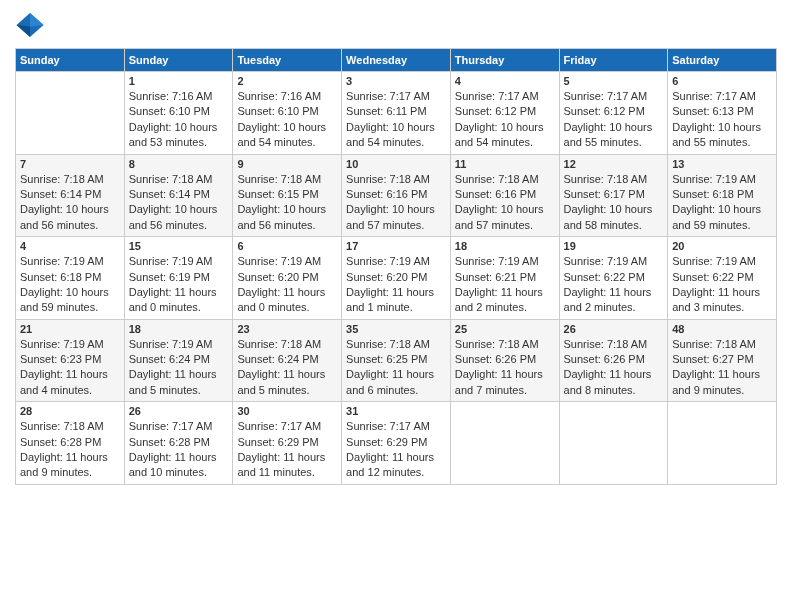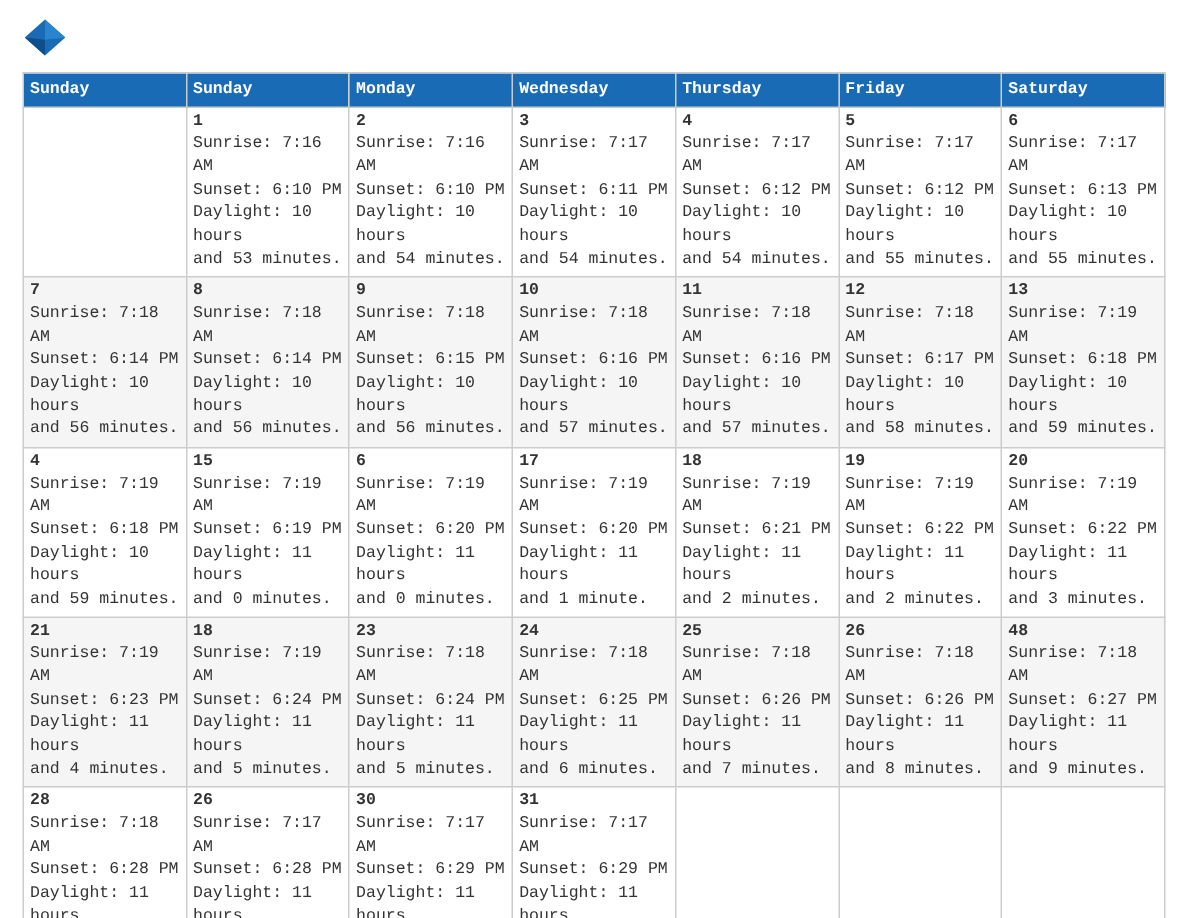--- a/index.html
+++ b/index.html
@@ -7,21 +7,20 @@
       width: 792px;
       height: 612px;
       font-family: Arial, sans-serif;
       background: #fff;
       overflow: hidden;
     }
     .container {
       width: 792px;
       height: 612px;
       padding: 10px 15px;
-      font-family: Liberation Mono, monospace;
     }
     .header {
       display: flex;
       justify-content: space-between;
       align-items: flex-start;
       margin-bottom: 8px;
     }
     .logo {
       display: flex;
       align-items: center;
@@ -108,21 +107,21 @@
       <div class="month-title"></div>
       <div class="location"></div>
     </div>
   </div>
 
   <table>
     <thead>
       <tr>
       <th>Sunday</th>
           <th>Sunday</th>
-          <th>Monday</th>
+          <th>Tuesday</th>
           <th>Wednesday</th>
           <th>Thursday</th>
           <th>Friday</th>
           <th>Saturday</th>
         </tr>
     </thead>
     <tbody id="calendar-body">
     <tr>
           <td class="empty"></td>
           <td>
@@ -286,21 +285,21 @@
 and 5 minutes.</div>
           </td>
           <td>
             <span class="day-num">23</span>
             <div class="day-info" style="white-space: pre-line;">Sunrise: 7:18 AM
 Sunset: 6:24 PM
 Daylight: 11 hours
 and 5 minutes.</div>
           </td>
           <td>
-            <span class="day-num">24</span>
+            <span class="day-num">35</span>
             <div class="day-info" style="white-space: pre-line;">Sunrise: 7:18 AM
 Sunset: 6:25 PM
 Daylight: 11 hours
 and 6 minutes.</div>
           </td>
           <td>
             <span class="day-num">25</span>
             <div class="day-info" style="white-space: pre-line;">Sunrise: 7:18 AM
 Sunset: 6:26 PM
 Daylight: 11 hours

